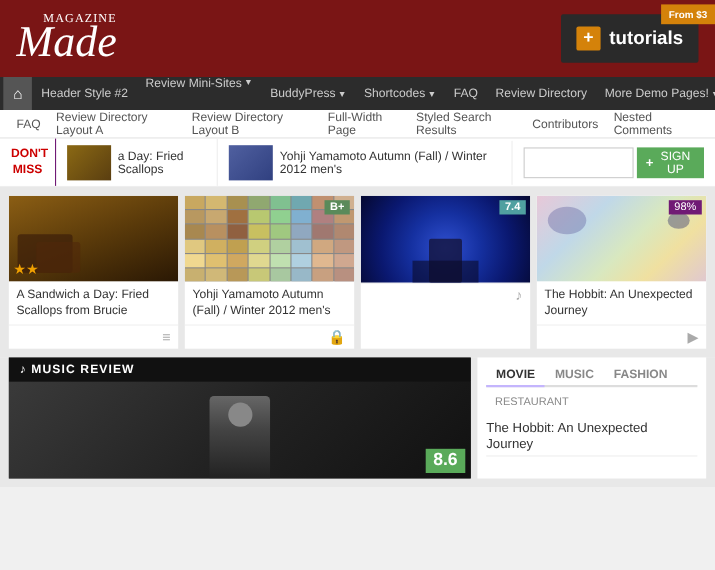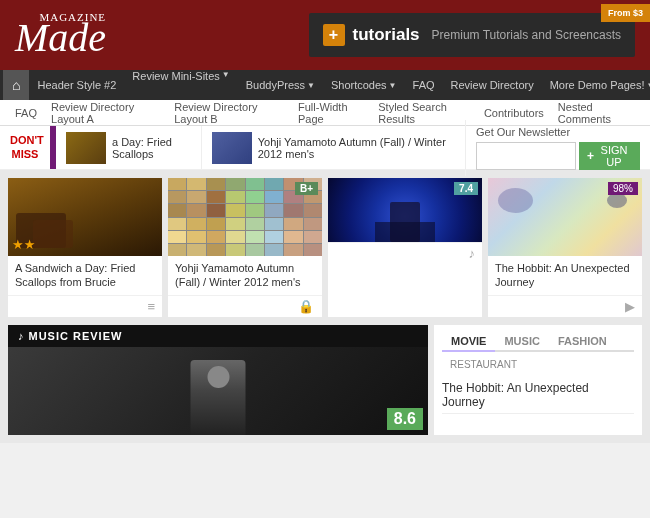--- a/index.html
+++ b/index.html
@@ -9,21 +9,20 @@
 <body>
 
 <div style="background:#7a1515; height:70px; display:flex; align-items:center; padding:0 15px; position:relative; overflow:hidden;justify-content:space-between;">
   <div style="color:white; font-family:Georgia,serif; line-height:1;">
     <span style="font-size:11px; display:block; text-align:right; font-style:normal; letter-spacing:1px;">MAGAZINE</span>
     <span style="font-size:40px; font-style:italic; display:block; margin-top:-5px;">Made</span>
   </div>
   <div style="background:#2a2a2a; padding:8px 14px; margin-left:18px; display:flex; align-items:center; gap:8px; border-radius:2px; height:44px;">
     <div style="background:#d4820a; color:white; width:22px; height:22px; display:flex; align-items:center; justify-content:center; font-weight:bold; font-size:16px; border-radius:2px; flex-shrink:0;">+</div>
     <span style="color:white; font-size:17px; font-weight:bold;">tutorials</span>
-    <span style="color:#aaa; font-size:12px; margin-left:4px;">Premium Tutorials and Screencasts</span>
   </div>
   <div style="position:absolute; top:4px; right:0; background:#d4820a; color:white; font-size:9px; padding:4px 7px; font-weight:bold;">From $3</div>
 </div>
 
 <div style="background:#2c2c2c; display:flex; align-items:center; height:30px; padding:0 3px;">
   <div style="background:#555; padding:0 9px; height:30px; display:flex; align-items:center; cursor:pointer;">
     <span style="color:white; font-size:14px;">⌂</span>
   </div>
   <a href="#" style="color:#ccc; text-decoration:none; font-size:11px; padding:0 8px; height:30px; display:flex; align-items:center; white-space:nowrap;">Header Style #2</a>
   <a href="#" style="color:#ccc; text-decoration:none; font-size:11px; padding:0 8px; height:30px; display:flex; align-items:flex-start; white-space:nowrap;">Review Mini-Sites <span style="font-size:8px; margin-left:2px;">▼</span></a>
@@ -43,30 +42,29 @@
   <a href="#" style="color:#555; text-decoration:none; font-size:11px; padding:0 7px; height:26px; display:flex; align-items:center;">Styled Search Results</a>
   <a href="#" style="color:#555; text-decoration:none; font-size:11px; padding:0 7px; height:26px; display:flex; align-items:center;">Contributors</a>
   <a href="#" style="color:#555; text-decoration:none; font-size:11px; padding:0 7px; height:39px; display:flex; align-items:center;">Nested Comments</a>
 </div>
 
 <div style="background:white; border-bottom:1px solid #eee; display:flex; align-items:center; height:44px; position:relative;">
   <div style="color:#cc0000; font-weight:bold; font-size:11px; padding:0 10px; line-height:1.2; text-align:center; min-width:50px;">
     <div>DON'T</div>
     <div>MISS</div>
   </div>
-  <div style="display:flex; align-items:center; gap:6px; padding:0 10px; border-left:6px solid #701a75; height:100%; cursor:pointer;">
+  <div style="display:flex; align-items:center; gap:6px; padding:0 10px; border-left:1px solid #701a75; height:100%; cursor:pointer;">
     <div style="width:40px; height:32px; background:linear-gradient(135deg,#8B6914,#5a3e10); flex-shrink:0;"></div>
     <span style="font-size:11px; color:#333;">a Day: Fried Scallops</span>
   </div>
   <div style="display:flex; align-items:center; gap:6px; padding:0 10px; border-left:1px solid #eee; height:100%; cursor:pointer;">
     <div style="width:40px; height:32px; background:linear-gradient(135deg,#5060a0,#304080); flex-shrink:0;"></div>
     <span style="font-size:11px; color:#333;">Yohji Yamamoto Autumn (Fall) / Winter 2012 men's</span>
   </div>
   <div style="margin-left:auto; padding:6px 10px; display:flex; flex-direction:column; gap:4px; border-left:1px solid #eee; min-width:185px;">
-    <div style="font-size:11px; color:#555;">Get Our Newsletter</div>
     <div style="display:flex; gap:3px;">
       <input type="text" style="border: 1px solid rgb(204, 204, 204); padding: 2px 5px; font-size: 11px; width: 100px;">
       <button style="background:#5aaa5a; color:white; border:none; padding:2px 8px; font-size:11px; cursor:pointer; display:flex; align-items:center; gap:2px;">
         <span style="font-size:12px; font-weight:bold;">+</span>
         <span>SIGN UP</span>
       </button>
     </div>
   </div>
 </div>
 
@@ -145,21 +143,21 @@
       </div>
       <div style="padding:5px 7px; font-size:11px; color:#333; line-height:1.3;">
         <span>Yohji Yamamoto Autumn (Fall) / Winter 2012 men's</span>
       </div>
       <div style="padding:3px 7px; text-align:right; color:#aaa; font-size:13px; border-top:1px solid #f0f0f0;">
         <span>🔒</span>
       </div>
     </div>
 
     <div style="background:white; overflow:hidden; cursor:pointer;">
-      <div style="position:relative; height:64px; overflow:hidden;">
+      <div style="position:relative; height:79px; overflow:hidden;">
         <div style="width:100%; height:100%; background:radial-gradient(circle at 50% 60%, #3050d0 0%, #1530a0 35%, #0a1870 65%, #050830 100%); position:relative;">
           <div style="position:absolute; bottom:0; left:50%; transform:translateX(-50%); width:30px; height:40px; background:rgba(20,20,60,0.8); border-radius:2px;"></div>
           <div style="position:absolute; bottom:0; left:50%; transform:translateX(-50%); width:60px; height:20px; background:rgba(10,10,40,0.6);"></div>
         </div>
         <div style="position:absolute; top:4px; right:4px; background:#50a0a0; color:white; font-size:10px; font-weight:bold; padding:1px 5px;">7.4</div>
       </div>
       <div style="padding:3px 7px; text-align:right; color:#aaa; font-size:13px; border-top:1px solid #f0f0f0;">
         <span>♪</span>
       </div>
     </div>

